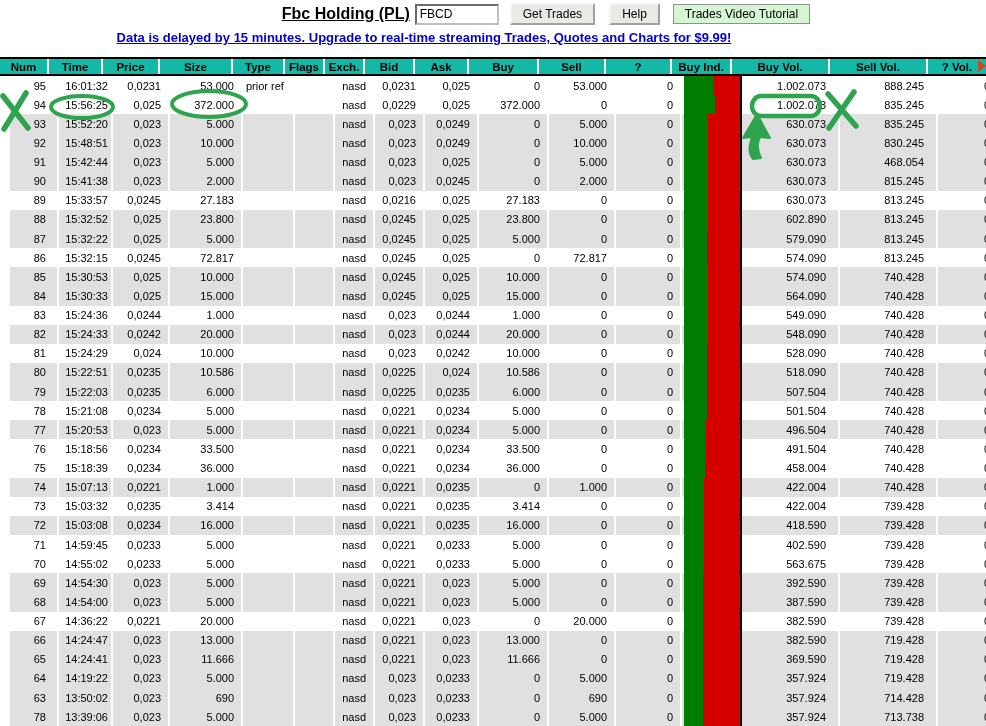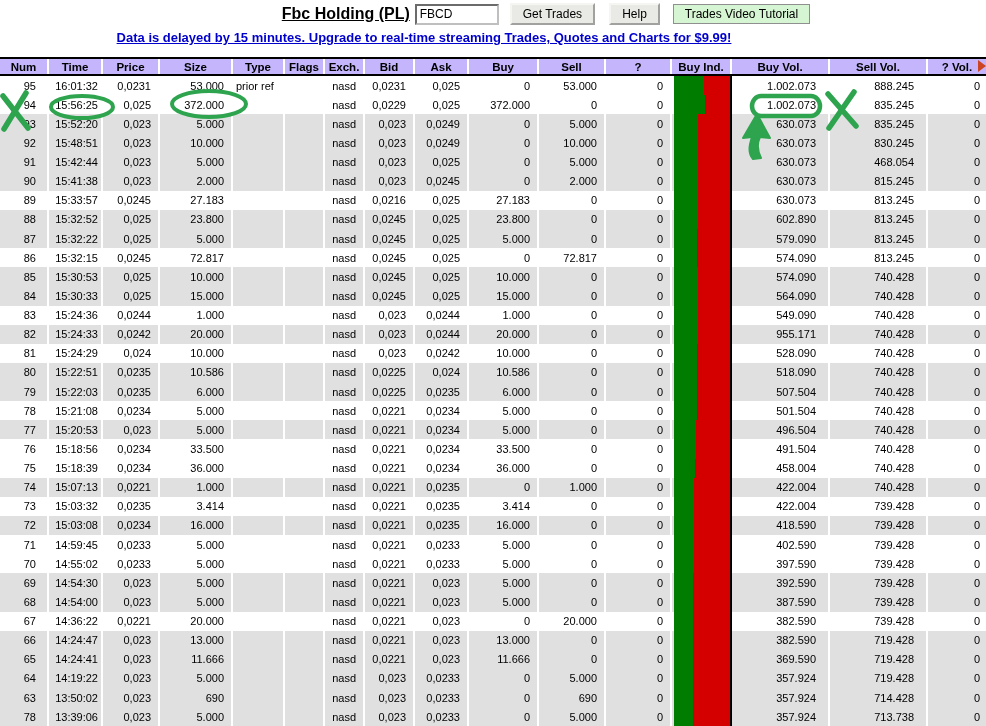--- a/index.html
+++ b/index.html
@@ -44,21 +44,21 @@
   .thead{
     display:grid; grid-template-columns:var(--cols); height:19px;
     border-top:2px solid #000; border-bottom:2px solid #000;
   }
   .th{
     display:flex; align-items:center; justify-content:center;
     font-size:11.5px; font-weight:bold; border-right:2px solid #fff;
     overflow:hidden; white-space:nowrap;
   }
   .th:last-child{ border-right:none; }
-  .rows{ position:absolute; top:19px; left:0; right:0; bottom:0; display:flex; flex-direction:column; }
+  .rows{ position:absolute; top:19px; left:0; right:0; bottom:0; display:flex; flex-direction:column;padding-left:10px; }
   .row{ flex:1 1 0; display:grid; grid-template-columns:var(--cols); }
   .row.w{ background:#ffffff; }
   .row.g{ background:#e0e0e0; }
   .cell{
     display:flex; align-items:center; justify-content:flex-end;
     font-size:11px; padding-right:7px; border-right:2px solid #fff;
     overflow:hidden; white-space:nowrap;
   }
   .cell:last-child{ border-right:none; }
   .c-num{ padding-right:11px; }
@@ -90,21 +90,21 @@
   <span class="title">Fbc Holding (PL)</span>
   <input class="symbol-input" value="FBCD" style="">
   <button class="btn btn-gettrades">Get Trades</button>
   <button class="btn btn-help">Help</button>
   <button class="btn btn-video" id="btn-video" style="background: rgb(214, 245, 210);">Trades Video Tutorial</button>
 </div>
 
 <div class="notice" id="notice" style="color: rgb(0, 0, 204);">Data is delayed by 15 minutes. Upgrade to real-time streaming Trades, Quotes and Charts for $9.99!</div>
 
 <div class="ttable">
-  <div class="thead" id="thead" style="background: #c4b5fd;">
+  <div class="thead" id="thead" style="background: #14b8a6;">
       <div class="th">Num</div>
       <div class="th">Time</div>
       <div class="th">Price</div>
       <div class="th">Size</div>
       <div class="th">Type</div>
       <div class="th">Flags</div>
       <div class="th">Exch.</div>
       <div class="th">Bid</div>
       <div class="th">Ask</div>
       <div class="th">Buy</div>
@@ -427,21 +427,21 @@
         <div class="cell c-ask">0,0244</div>
         <div class="cell c-buy">20.000</div>
         <div class="cell c-sell">0</div>
         <div class="cell c-q">0</div>
         <div class="cell c-ind">
           <div class="barwrap">
             <div class="bar-g" style="background: rgb(0, 125, 0); width: 42.54%;"></div>
             <div class="bar-r" style="background-color: rgb(212, 0, 0);"></div>
           </div>
         </div>
-        <div class="cell c-buy_vol">955.171</div>
+        <div class="cell c-buy_vol">548.090</div>
         <div class="cell c-sell_vol">740.428</div>
         <div class="cell c-q_vol">0</div>
       </div>
       <div class="row w">
         <div class="cell c-num">81</div>
         <div class="cell c-time">15:24:29</div>
         <div class="cell c-price">0,024</div>
         <div class="cell c-size">10.000</div>
         <div class="cell c-type"></div>
         <div class="cell c-flags"></div>
@@ -703,21 +703,21 @@
         <div class="cell c-ask">0,0233</div>
         <div class="cell c-buy">5.000</div>
         <div class="cell c-sell">0</div>
         <div class="cell c-q">0</div>
         <div class="cell c-ind">
           <div class="barwrap">
             <div class="bar-g" style="background: rgb(0, 125, 0); width: 34.97%;"></div>
             <div class="bar-r" style="background-color: rgb(212, 0, 0);"></div>
           </div>
         </div>
-        <div class="cell c-buy_vol">397.590</div>
+        <div class="cell c-buy_vol">563.675</div>
         <div class="cell c-sell_vol">739.428</div>
         <div class="cell c-q_vol">0</div>
       </div>
       <div class="row g">
         <div class="cell c-num">69</div>
         <div class="cell c-time">14:54:30</div>
         <div class="cell c-price">0,023</div>
         <div class="cell c-size">5.000</div>
         <div class="cell c-type"></div>
         <div class="cell c-flags"></div>

